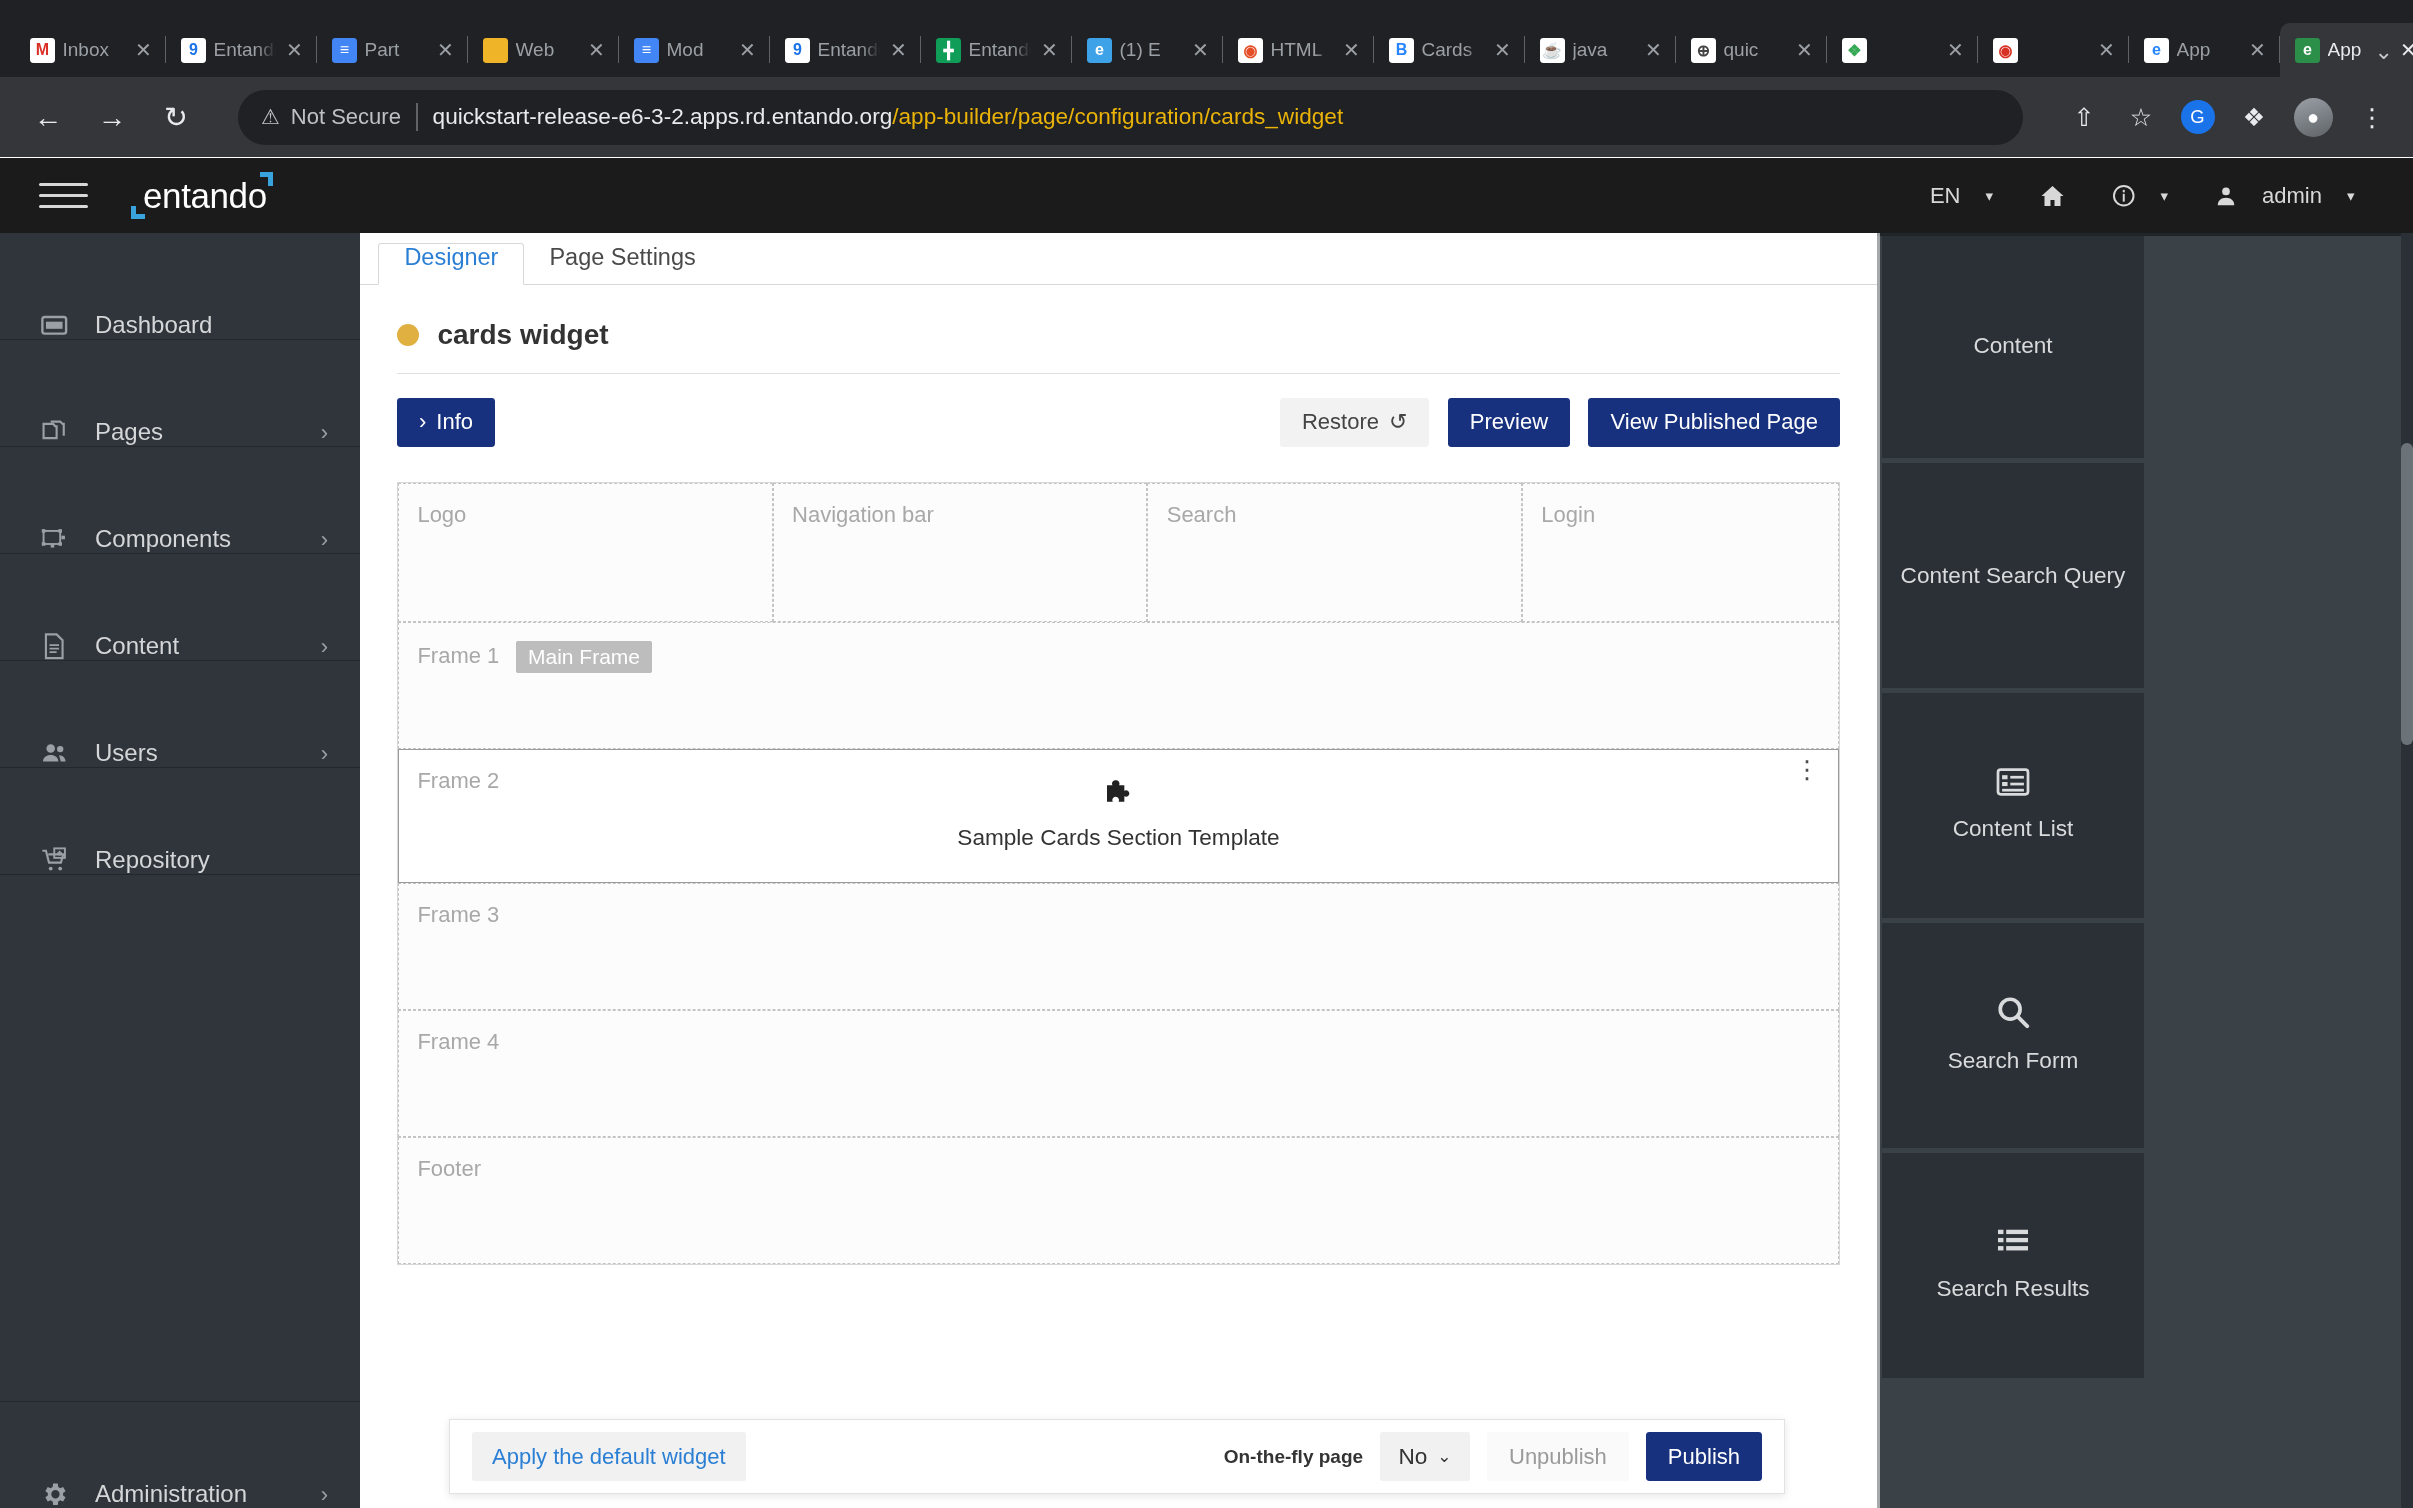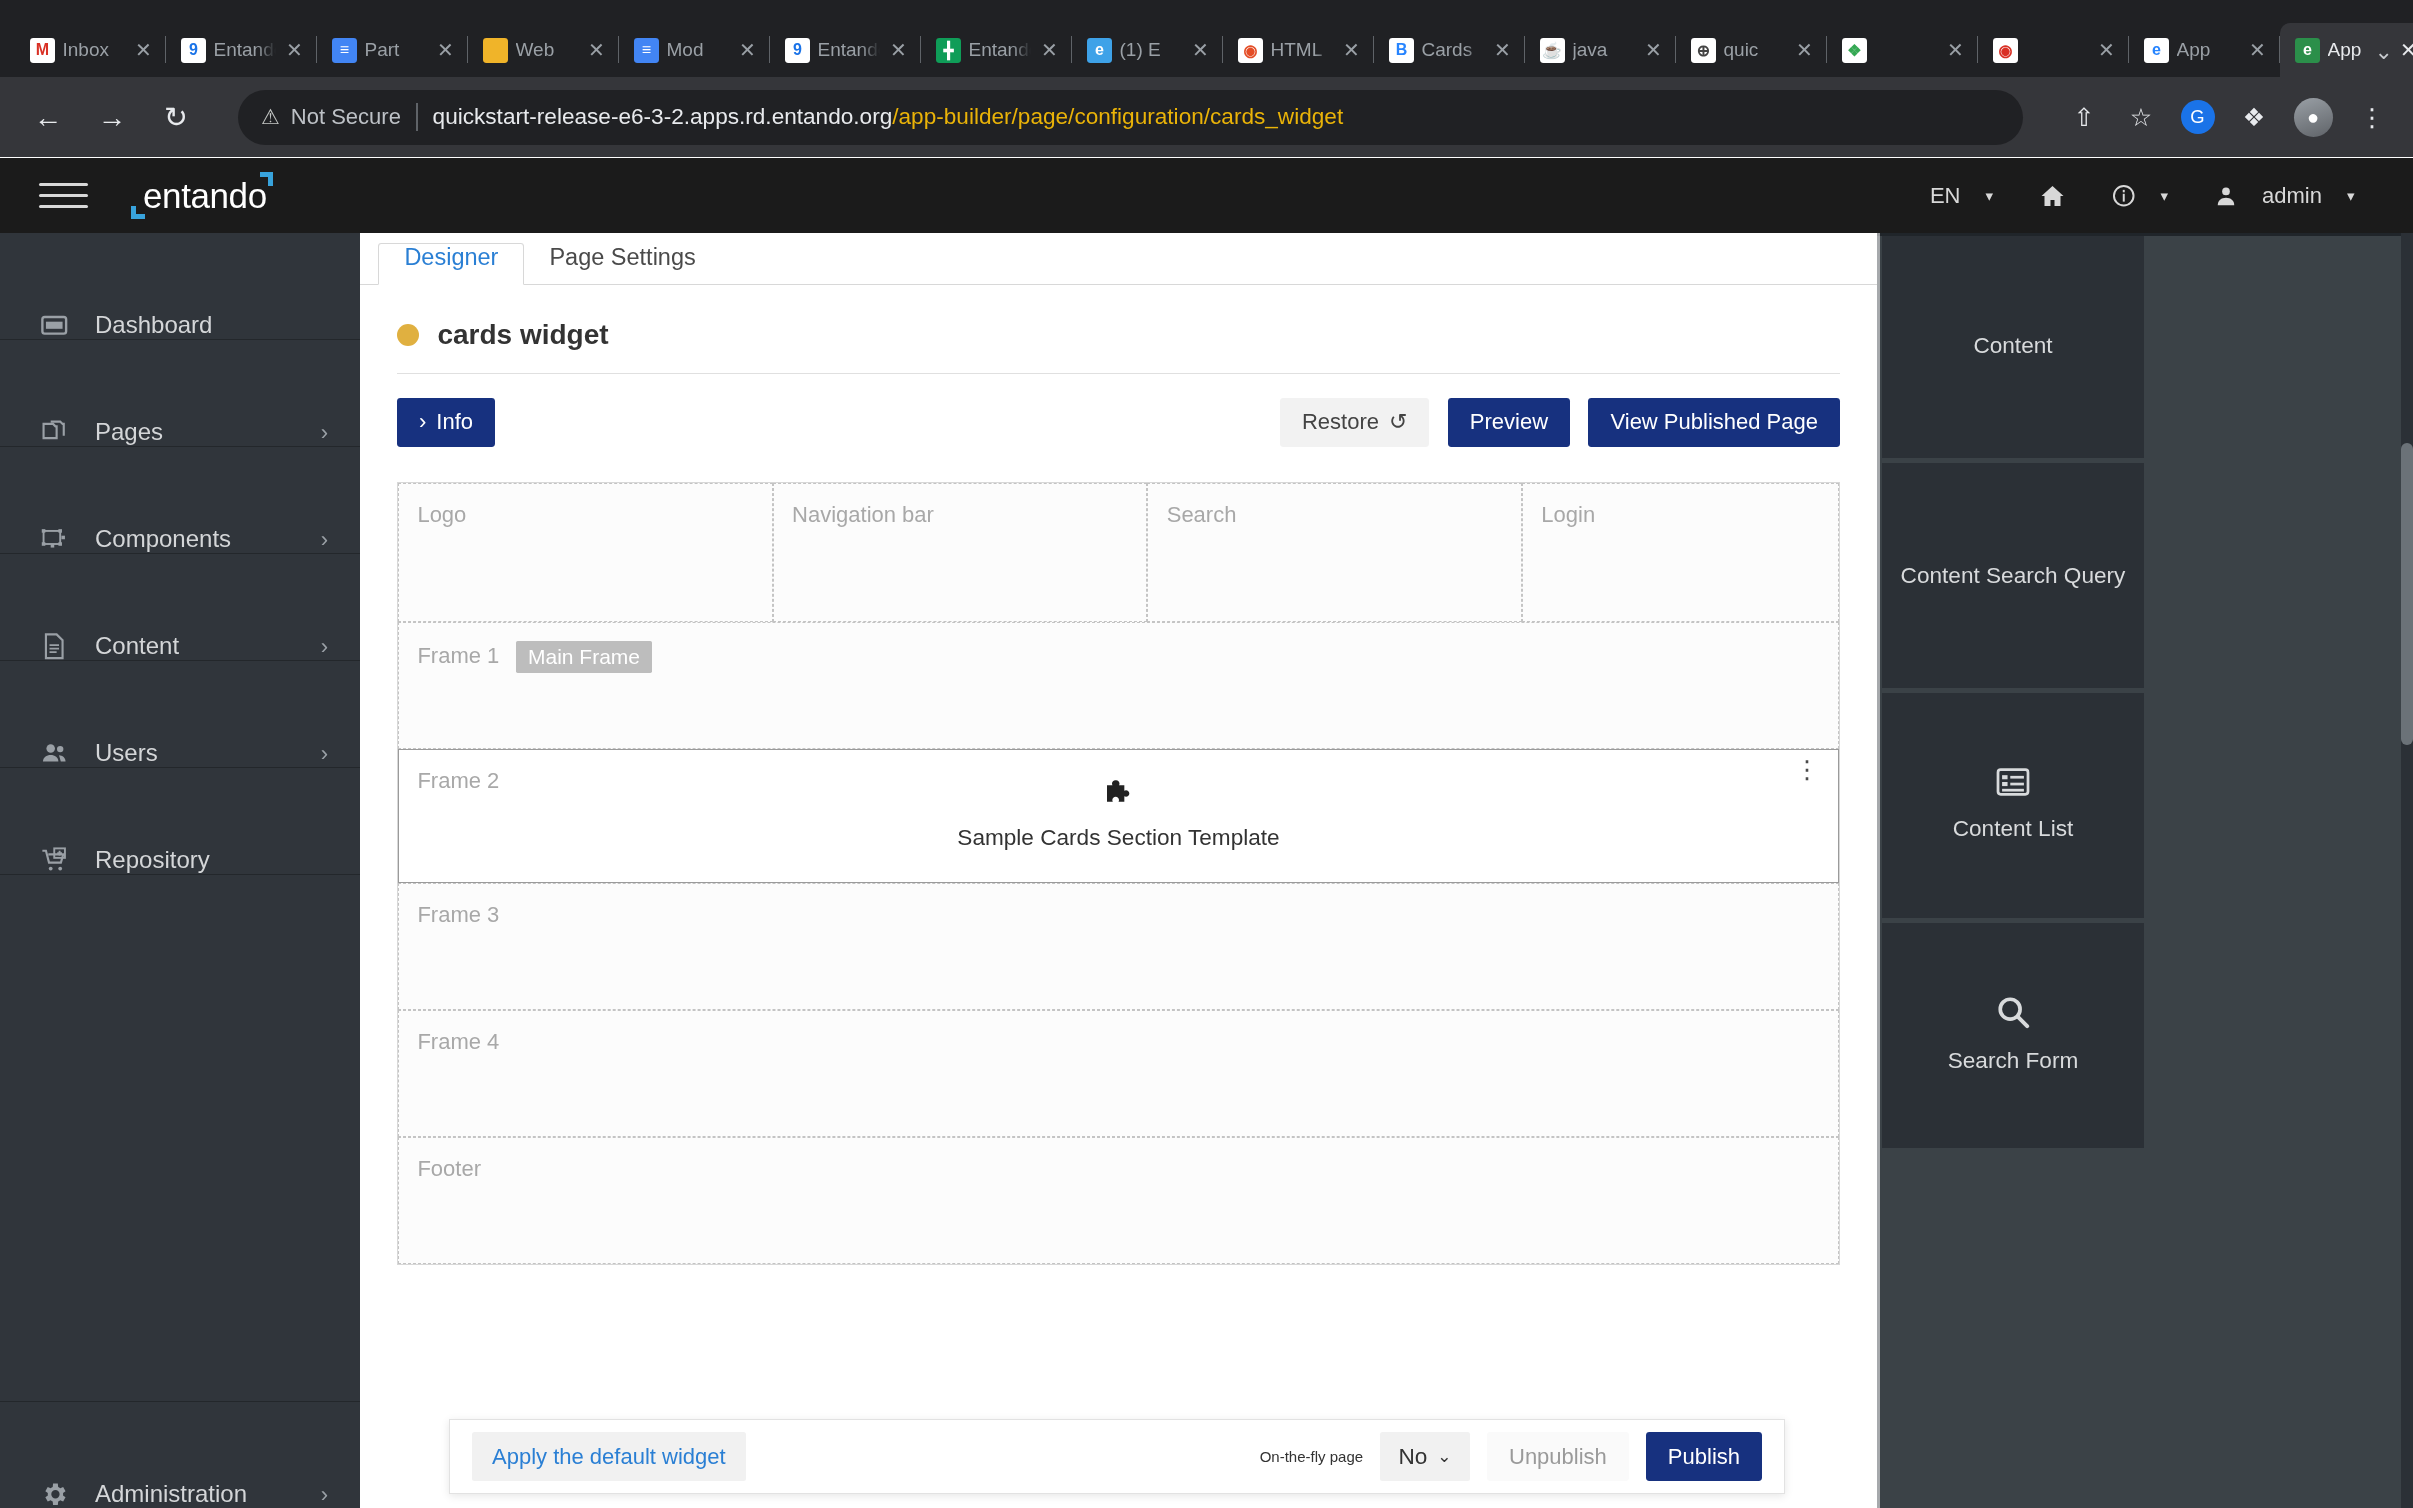--- a/index.html
+++ b/index.html
@@ -152,21 +152,21 @@
   .puzzle { width:40px; height:37px; }
 
   .bottombar {
     position:absolute; left:449px; bottom:15px; width:1336px; height:75px;
     background:#fff; border:0.8px solid #e2e2e2; box-shadow:0 1.7px 8.4px rgba(0,0,0,.10);
     display:flex; align-items:center; padding: 0 22px;
   }
   .link-btn { background:#f1f1f1; color:#2a7fd4; font-size:22px; padding: 0 20px;
               height:49px; display:flex; align-items:center; border-radius:2.5px; }
   .bb-right { margin-left:auto; display:flex; align-items:center; gap:17px; }
-  .bb-label { font-size:15px; color:#333; }
+  .bb-label { font-size:19px; color:#333;font-weight:bold; }
   .select-box { background:#f1f1f1; height:49px; display:flex; align-items:center;
                 gap:10px; padding: 0 18.4px; font-size:22.6px; color:#333; border-radius:2.5px; }
   .btn-ghost { background:#fafafa; color:#9a9a9a; }
 
   .rightpanel {
     position:absolute; top:75px; left:1877px; width:536px; height:1275px;
     background:#3b4247; overflow:hidden;
   }
   .wgrid { display:flex; flex-wrap:wrap; gap:5px; padding: 0 5px; }
   .wtile {
@@ -517,20 +517,33 @@
           </div>
           <div class="wtile">
             <span class="wicon">
               <svg width="34" height="34" viewBox="0 0 24 24">
                 <circle cx="10" cy="10" r="7" fill="none" stroke="currentColor" stroke-width="2.6"></circle>
                 <path d="M15.5 15.5 22 22" stroke="currentColor" stroke-width="2.8" stroke-linecap="round"></path>
               </svg>
             </span>
             <span class="wname">Search Form</span>
           </div>
+          <div class="wtile">
+            <span class="wicon">
+              <svg width="34" height="30" viewBox="0 0 24 22">
+                <rect x="1" y="2" width="4" height="3.2" fill="currentColor"></rect>
+                <rect x="7" y="2" width="16" height="3.2" fill="currentColor"></rect>
+                <rect x="1" y="8" width="4" height="3.2" fill="currentColor"></rect>
+                <rect x="7" y="8" width="16" height="3.2" fill="currentColor"></rect>
+                <rect x="1" y="14" width="4" height="3.2" fill="currentColor"></rect>
+                <rect x="7" y="14" width="16" height="3.2" fill="currentColor"></rect>
+              </svg>
+            </span>
+            <span class="wname">Search Results</span>
+          </div>
           <div class="wtile placeholder"></div>
         </div>
 
       <div class="scroll-track">
         <div class="scroll-thumb"></div>
       </div>
     </div>
 
   </div>
 </div>

